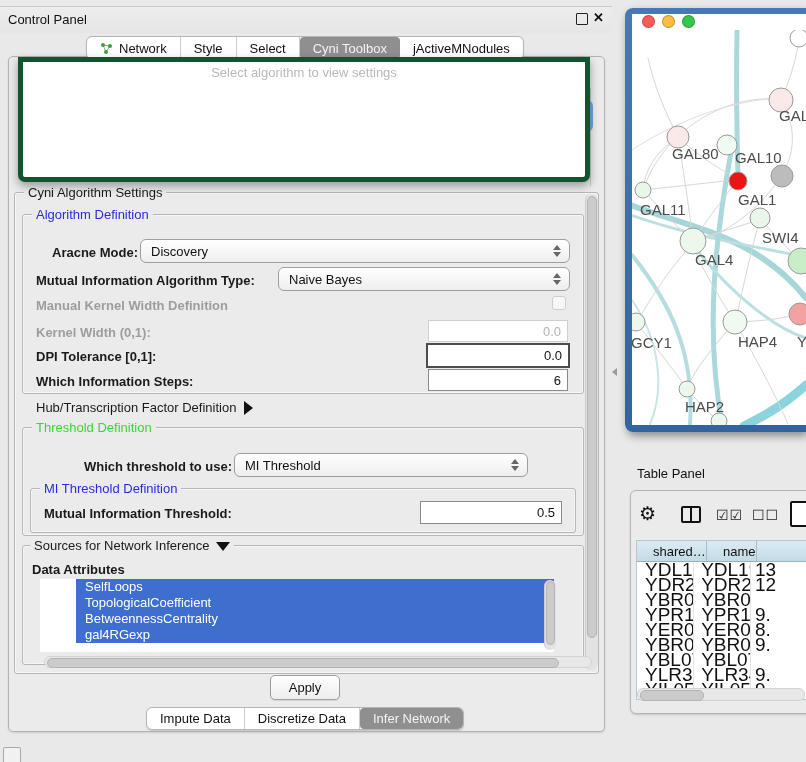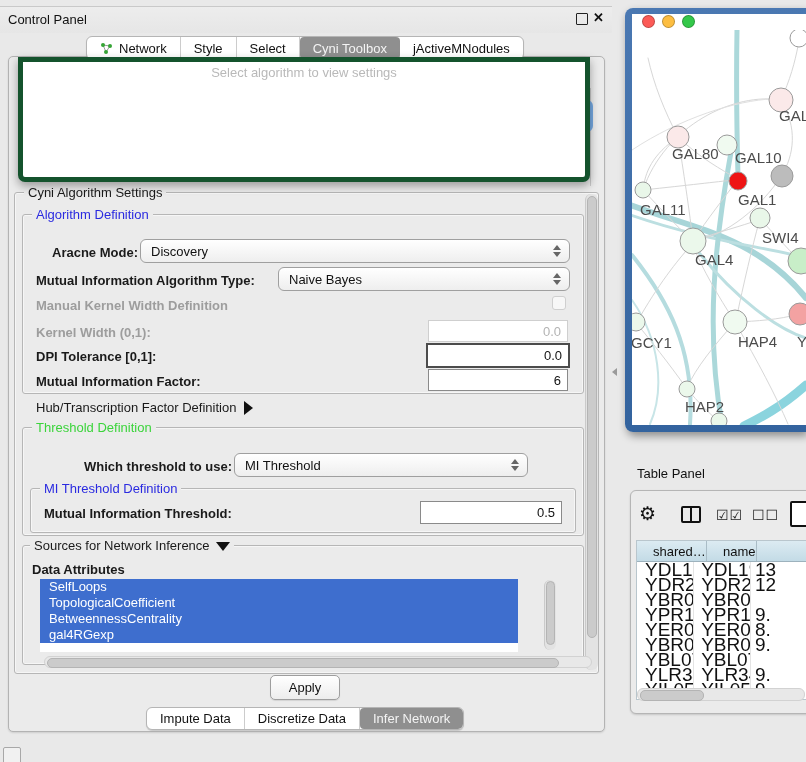--- a/index.html
+++ b/index.html
@@ -142,21 +142,21 @@
 
   <div class="abs lbl bold gray" style="left:36px;top:298px;">Manual Kernel Width Definition</div>
   <div class="abs checkbox" style="left:552px;top:296px;"></div>
 
   <div class="abs lbl bold gray" style="left:36px;top:325px;">Kernel Width (0,1):</div>
   <div class="abs field disabled" style="left:428px;top:320px;width:140px;height:22px;">0.0</div>
 
   <div class="abs lbl bold" style="left:36px;top:349px;">DPI Tolerance [0,1]:</div>
   <div class="abs field strong" style="left:426px;top:343px;width:144px;height:25px;">0.0</div>
 
-  <div class="abs lbl bold" style="left:36px;top:374px;">Mutual Information Factor:</div>
+  <div class="abs lbl bold" style="left:36px;top:374px;">Which Information Steps:</div>
   <div class="abs field" style="left:428px;top:369px;width:140px;height:22px;">6</div>
 
   <div class="abs lbl" style="left:36px;top:400px;"><span>Hub/Transcription Factor Definition</span><span class="disc-tri-r"></span></div>
 
   <div class="abs groupbox" style="left:22px;top:427px;width:560px;height:107px;"></div>
   <div class="abs group-title t-green" style="left:32px;top:421px;">Threshold Definition</div>
 
   <div class="abs lbl bold" style="left:84px;top:459px;">Which threshold to use:</div>
   <div class="abs combo" style="left:234px;top:453px;width:294px;">
     <span class="cv">MI Threshold</span>
@@ -167,21 +167,21 @@
   </div>
 
   <div class="abs groupbox" style="left:30px;top:488px;width:544px;height:43px;"></div>
   <div class="abs group-title t-blue" style="left:40px;top:482px;">MI Threshold Definition</div>
   <div class="abs lbl bold" style="left:44px;top:506px;">Mutual Information Threshold:</div>
   <div class="abs field" style="left:420px;top:501px;width:142px;height:23px;">0.5</div>
 
   <div class="abs groupbox" style="left:22px;top:545px;width:560px;height:118px;"></div>
   <div class="abs group-title" style="left:30px;top:539px;"><span>Sources for Network Inference</span><span class="disc-tri-d"></span></div>
   <div class="abs lbl bold" style="left:32px;top:562px;">Data Attributes</div>
-  <div class="abs attr-list" id="attr-list" style="left:40px;top:579px;width:478px;height:73px;">
+  <div class="abs attr-list" id="attr-list" style="left:40px;top:579px;width:478px;height:73px;padding-left:36px;">
       <div class="attr-item" style="background: rgb(62, 110, 206);">SelfLoops</div>
       <div class="attr-item" style="background: rgb(62, 110, 206);">TopologicalCoefficient</div>
       <div class="attr-item" style="background: rgb(62, 110, 206);">BetweennessCentrality</div>
       <div class="attr-item" style="background: rgb(62, 110, 206);">gal4RGexp</div>
     </div>
   <div class="abs sb-track-v" style="left:544px;top:580px;width:11px;height:70px;">
     <div class="sb-thumb" style="position:absolute;left:1px;top:1px;width:7px;height:62px;"></div>
   </div>
   <div class="abs sb-track-h" style="left:44px;top:656px;width:548px;height:12px;">
     <div class="sb-thumb" style="position:absolute;left:2px;top:1px;width:510px;height:8px;"></div>

